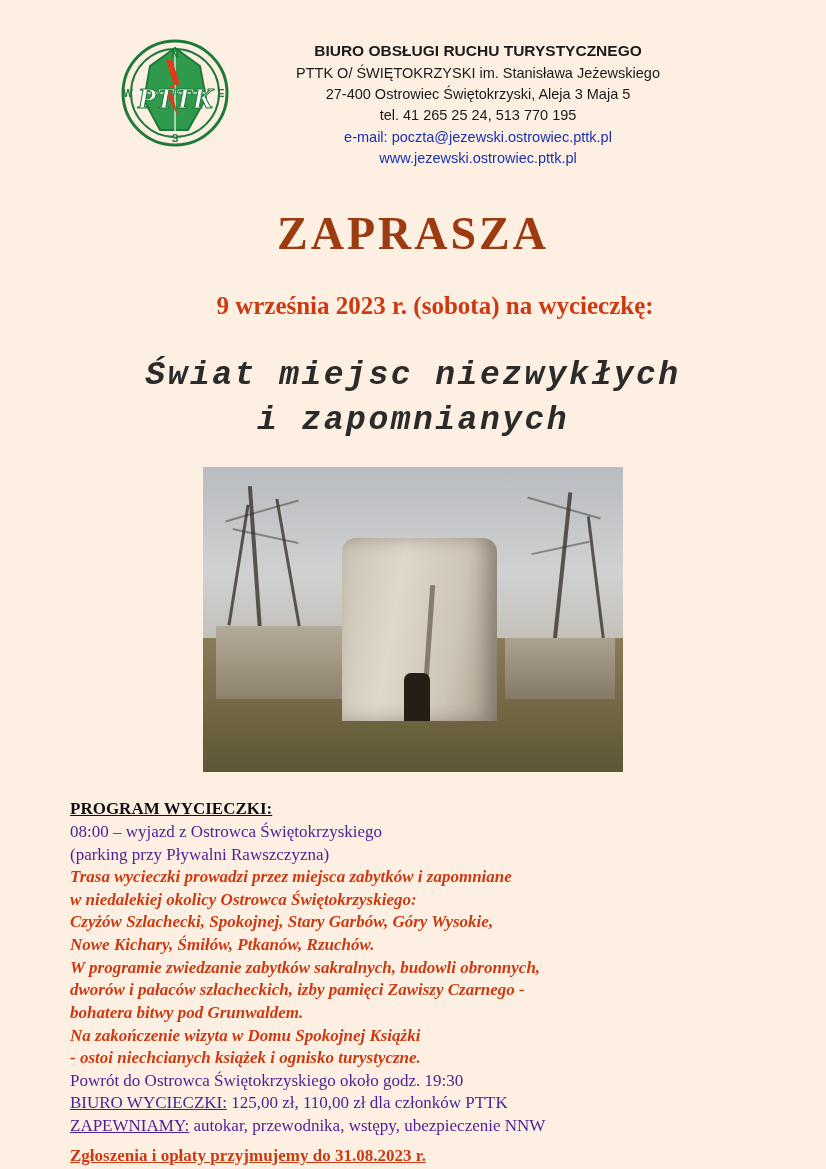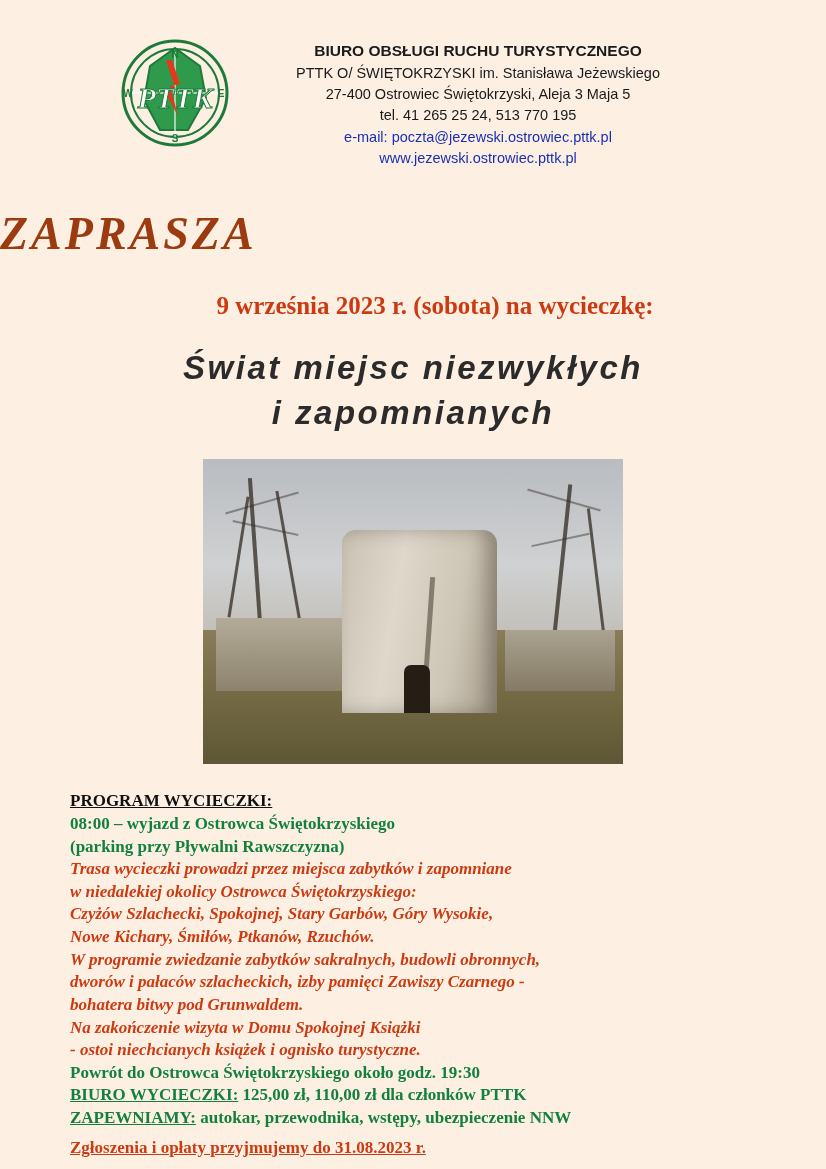--- a/index.html
+++ b/index.html
@@ -55,49 +55,48 @@
   .header-text .line {
     display: block;
   }
   .header-text .link {
     color: #1a2fb0;
     display: block;
   }
 
   
   .zaprasza {
-    text-align: left;
-    font-family: "Liberation Serif", serif;
-    font-style: italic;
+    text-align: center;
+    font-family: "Liberation Serif", serif;
     font-weight: bold;
     font-size: 46px;
     letter-spacing: 3px;
     color: #9c3a10;
     margin-top: 38px;
   }
 
   .date-line {
     text-align: center;
     font-family: "Liberation Serif", serif;
     font-weight: bold;
     font-size: 25px;
     color: #cc3a12;
     margin-top: 32px;
     padding-left: 44px;
   }
 
   .trip-title {
     text-align: center;
-    font-family: Liberation Sans, sans-serif;
+    font-family: Liberation Mono, monospace;
     font-style: italic;
     font-weight: bold;
     font-size: 33px;
     letter-spacing: 2.5px;
     color: #2b2b2b;
-    margin-top: 26px;
+    margin-top: 34px;
     line-height: 1.35;
   }
 
   
   .photo-wrap {
     margin: 24px auto 0 auto;
     width: 420px;
     height: 305px;
     position: relative;
     overflow: hidden;
@@ -185,22 +184,22 @@
     font-size: 17px;
     line-height: 1.33;
   }
   .p-line { display: block; }
   .p-head {
     font-weight: bold;
     text-decoration: underline;
     color: #111;
   }
   .p-black {
-    font-weight: bold;
-    color: #15803d;
+    font-weight: normal;
+    color: #4c1d95;
   }
   .p-red {
     font-weight: bold;
     font-style: italic;
     color: #cc3a12;
   }
   .p-mixed .u {
     text-decoration: underline;
   }
   .p-last {

